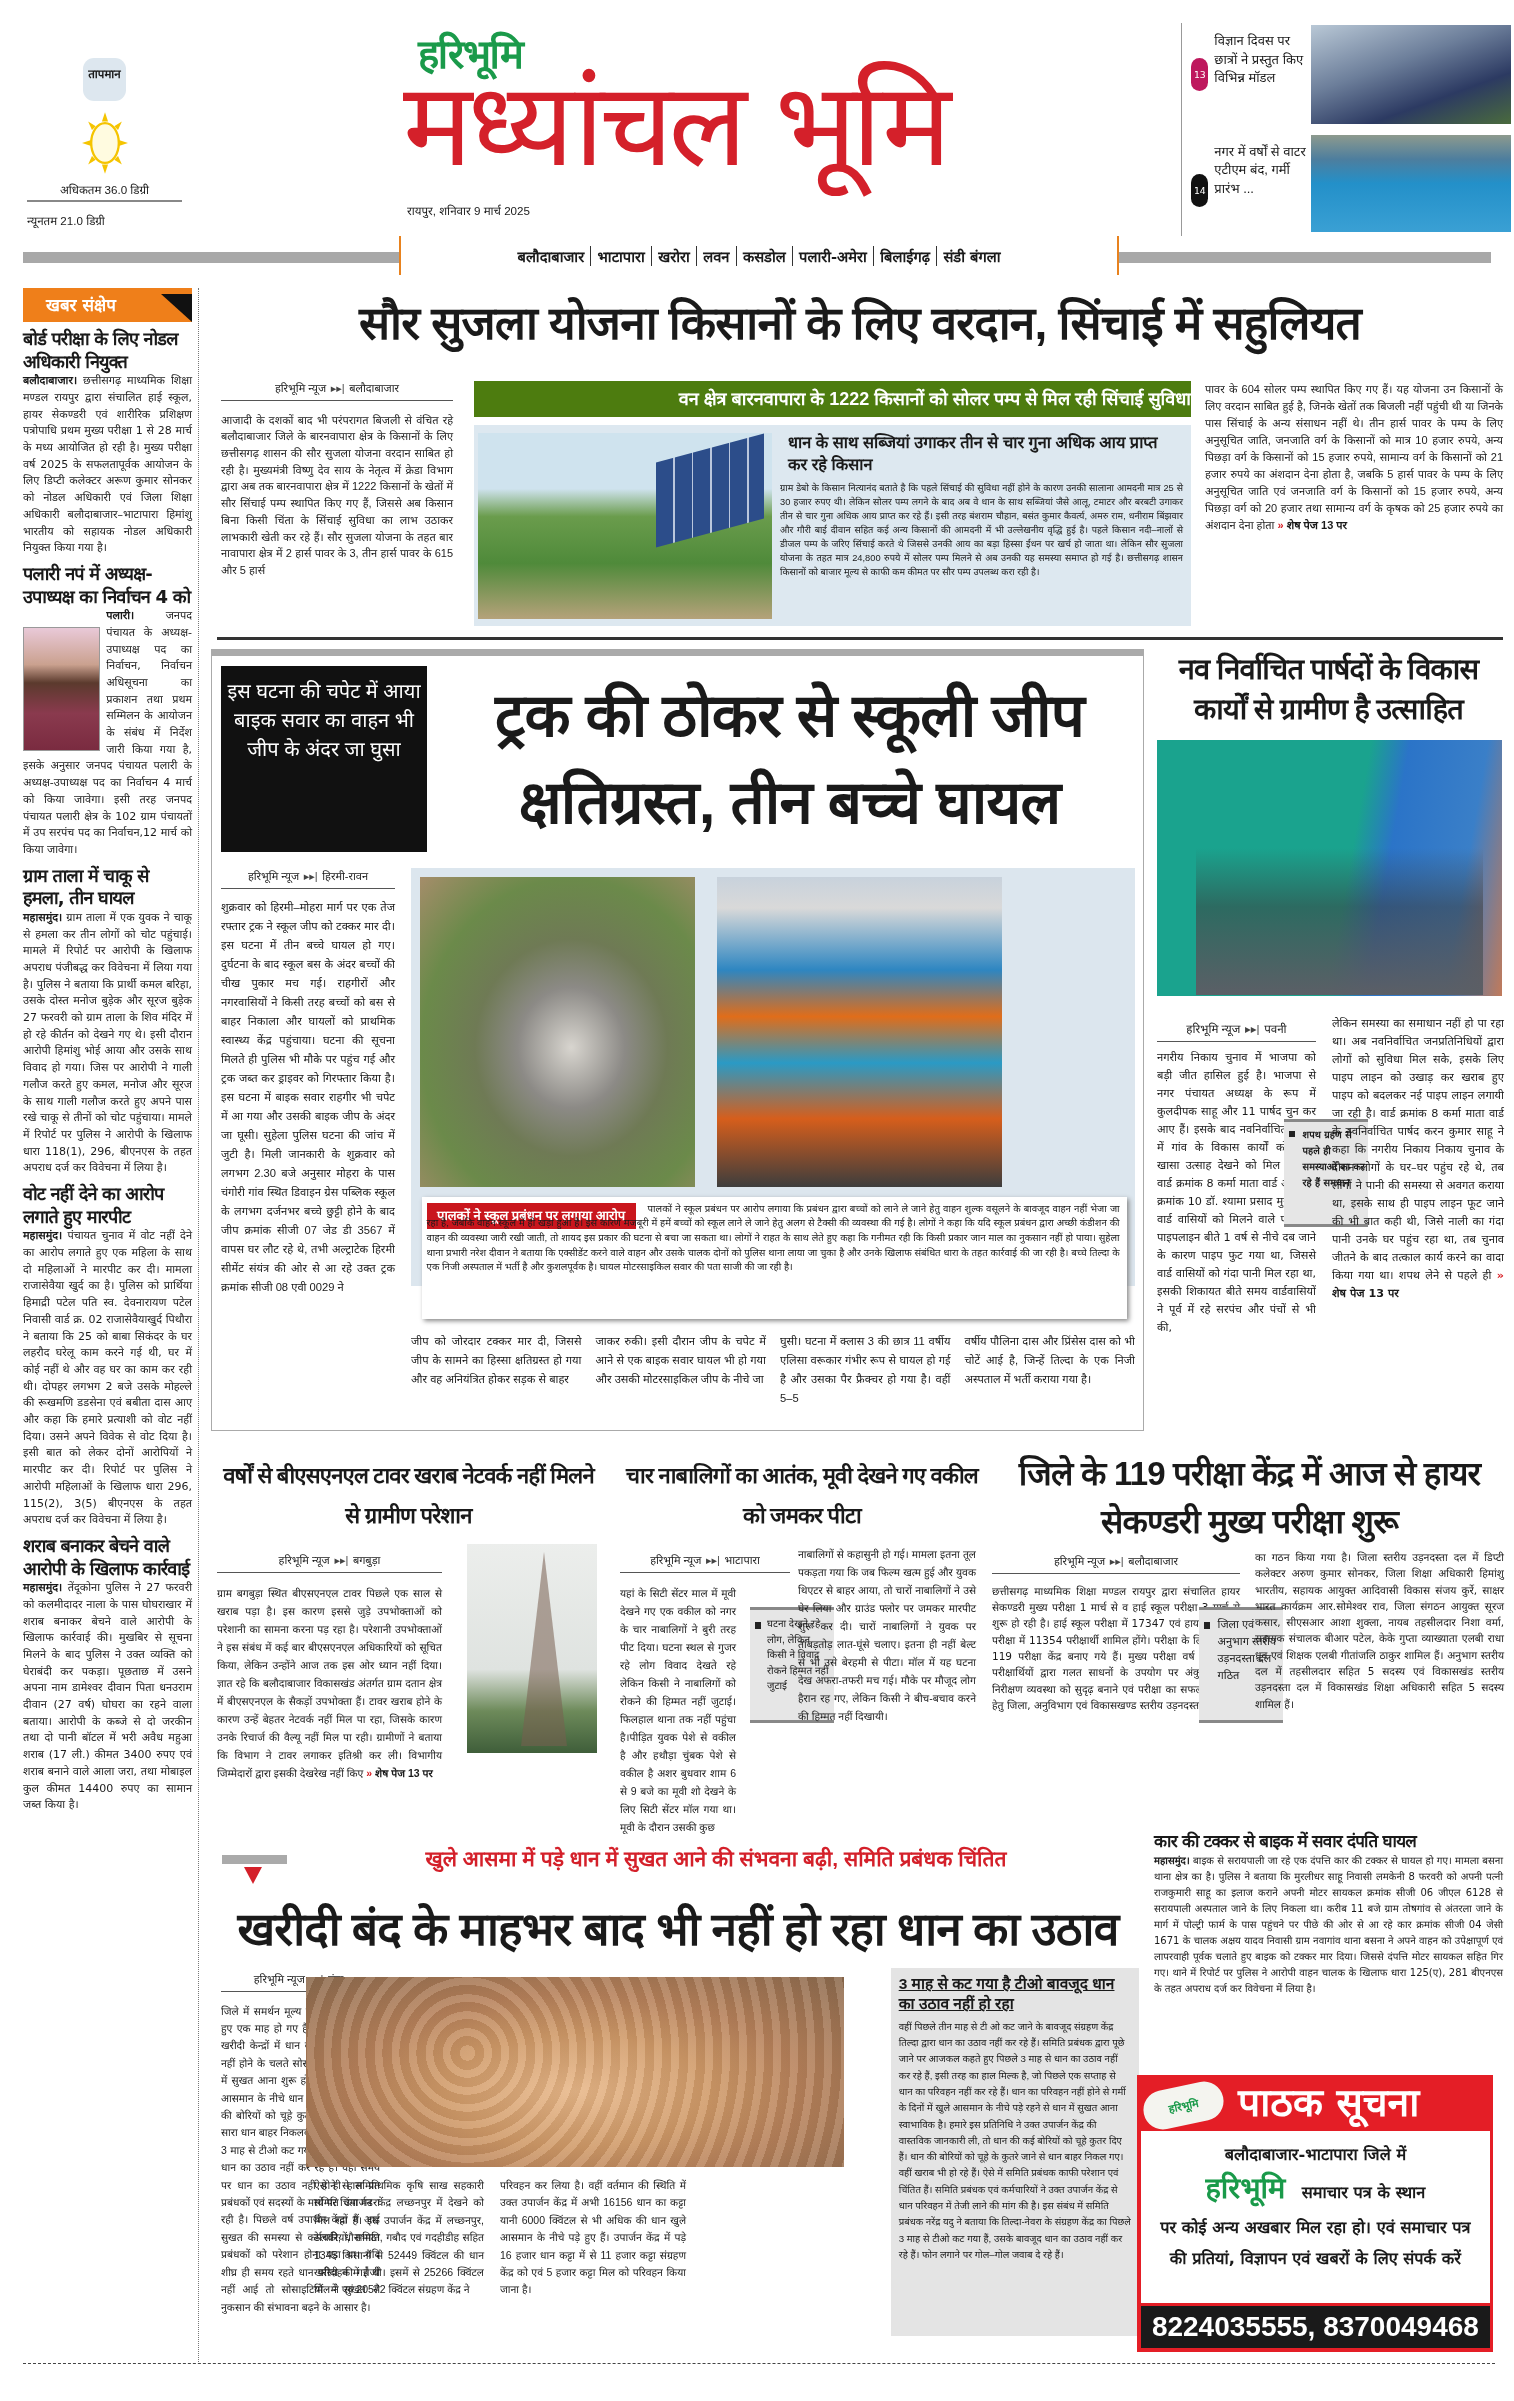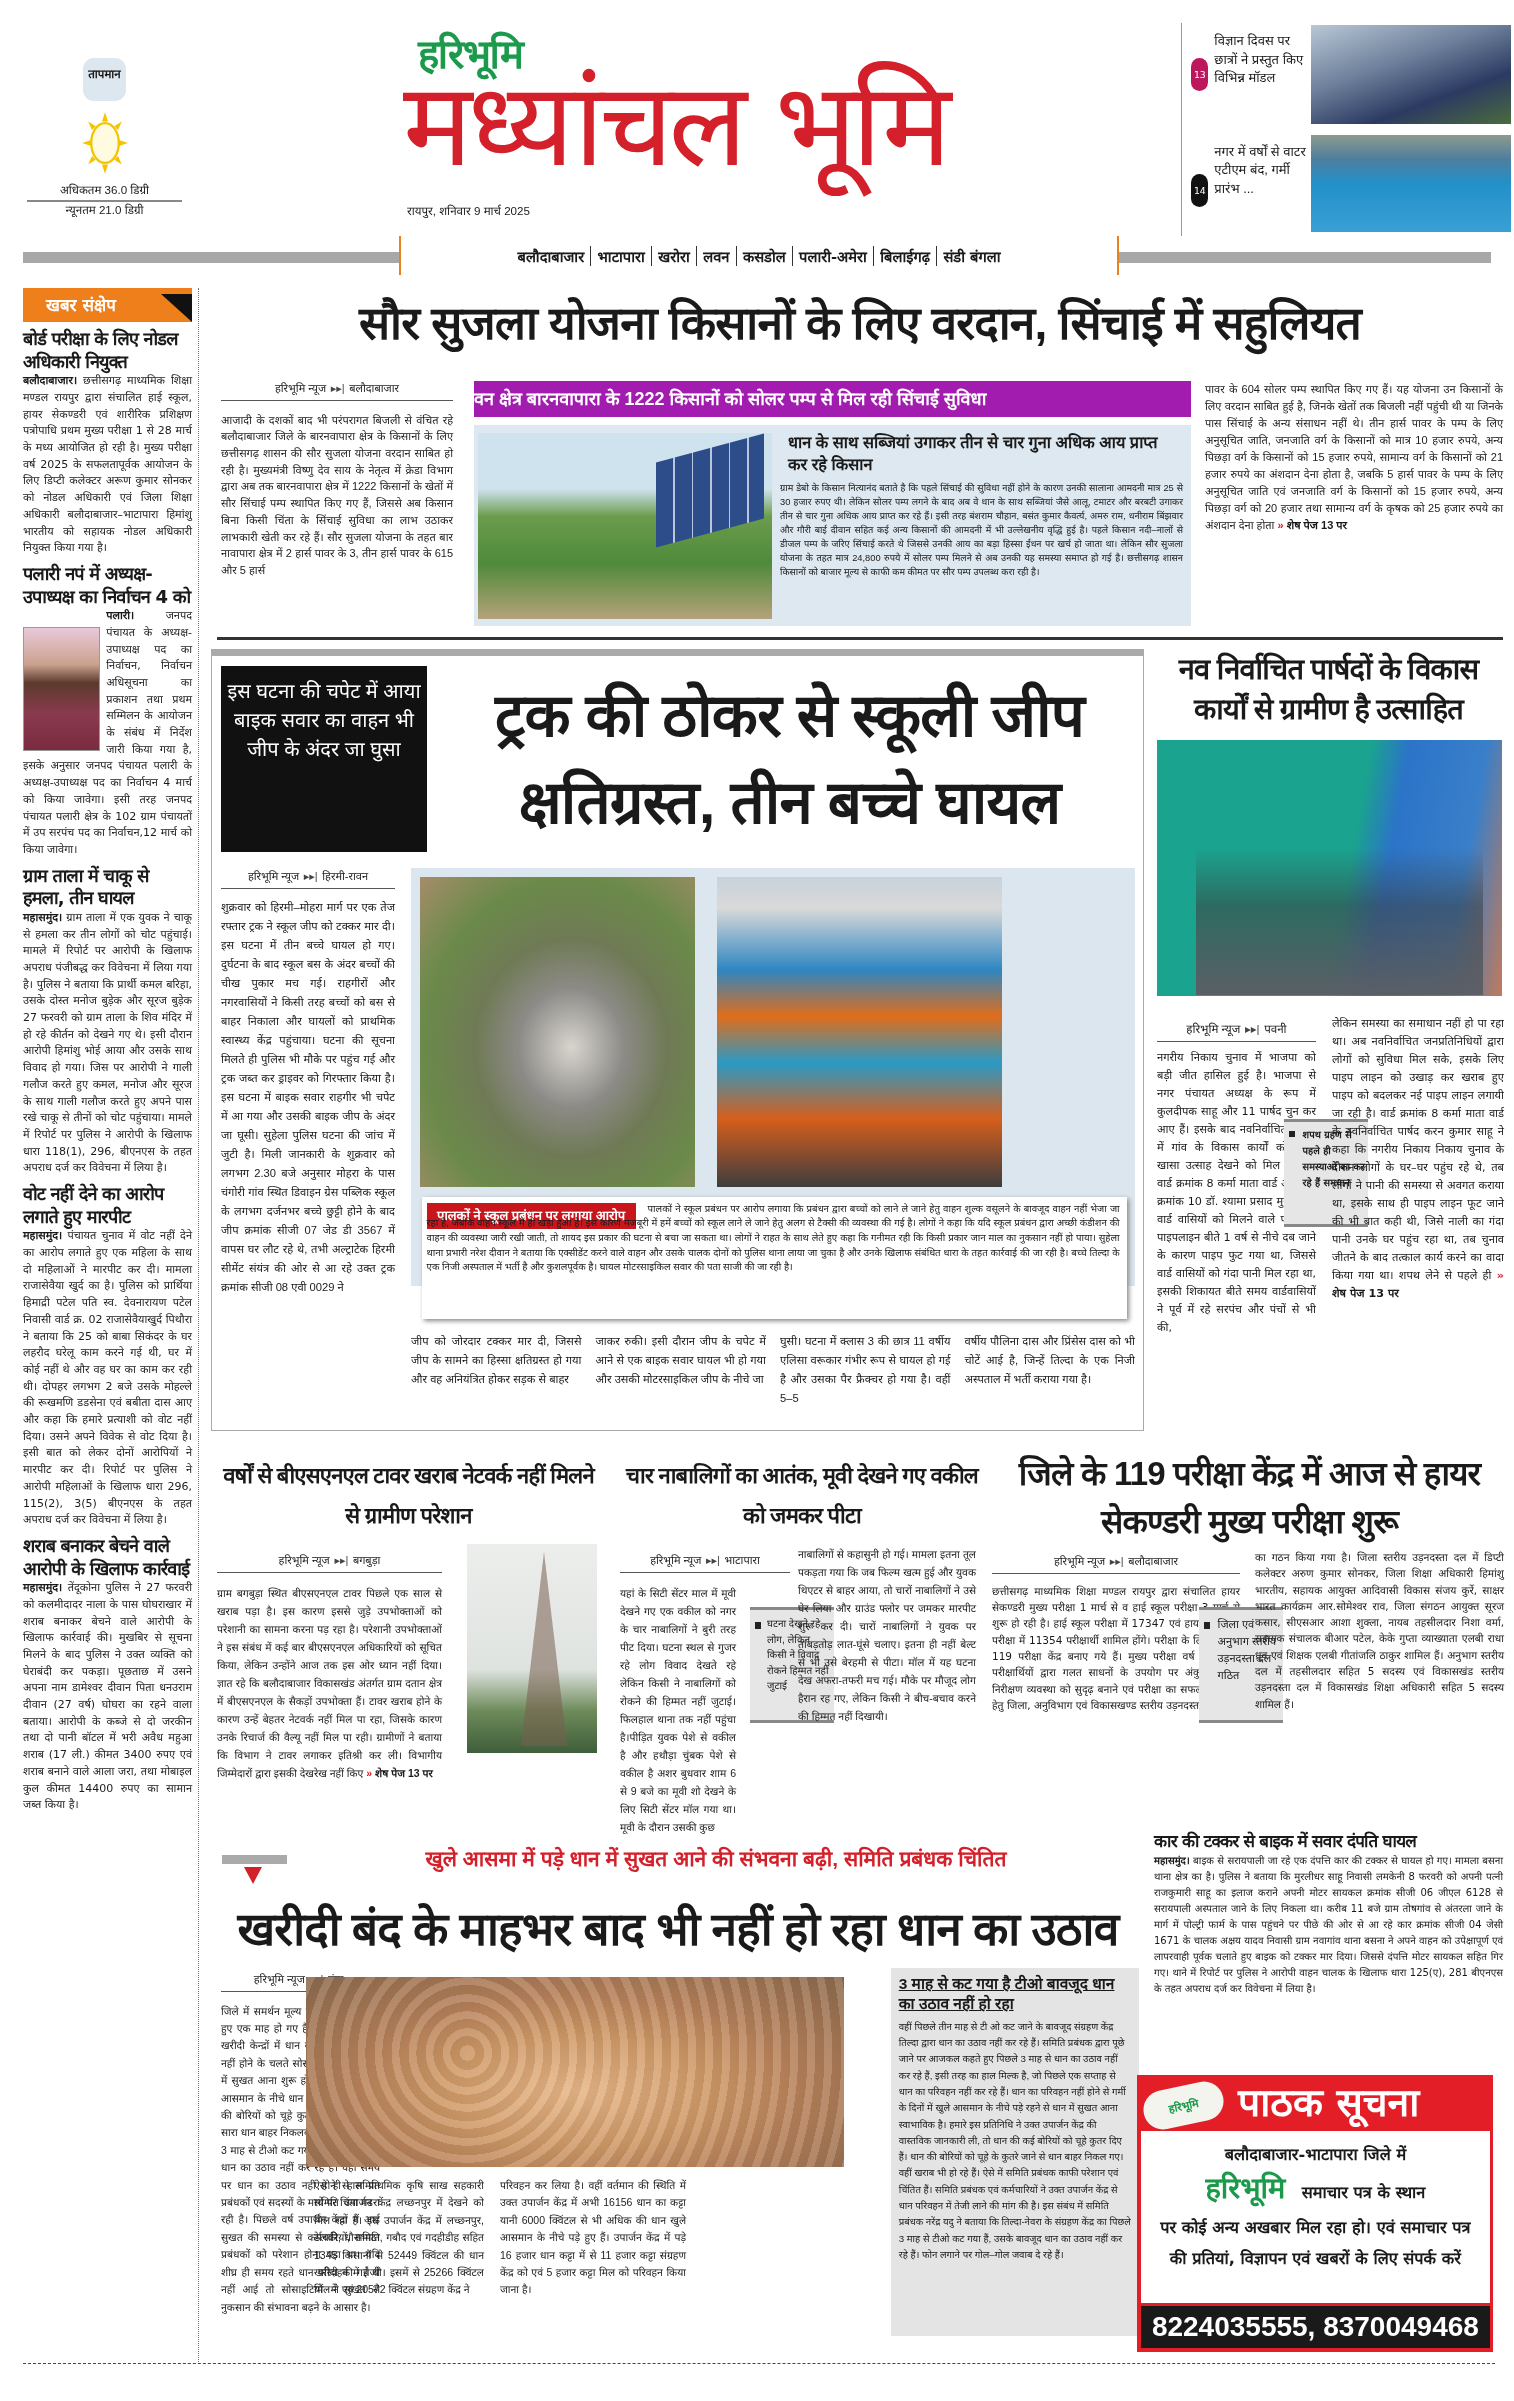--- a/index.html
+++ b/index.html
@@ -29,21 +29,21 @@
           <polygon points="60,40 48,36 48,44"></polygon>
         <polygon points="8,12 18,18 13,23"></polygon>
           <polygon points="52,12 42,18 47,23"></polygon>
         <polygon points="8,68 18,62 13,57"></polygon>
           <polygon points="52,68 42,62 47,57"></polygon>
       </g>
       <ellipse cx="30" cy="40" rx="18" ry="26" fill="#fffbe0" stroke="#f5c400" stroke-width="3"></ellipse>
     </svg>
   </div>
   <div style="margin-top:7.7px;font-family:'Liberation Sans',sans-serif;font-size:11.6px;text-align:center;border-bottom:2.3px solid #888;padding-bottom:3.1px;">अधिकतम 36.0 डिग्री</div>
-  <div style="margin-top:0;font-family:'Liberation Sans',sans-serif;font-size:11.6px;text-align:center;">न्यूनतम 21.0 डिग्री</div>
+  <div style="margin-top:11px;font-family:'Liberation Sans',sans-serif;font-size:11.6px;">न्यूनतम 21.0 डिग्री</div>
 </div>
 
 <div class="abs" style="left:418px;top:25px;font-size:40px;font-weight:700;color:#1a9a4a;letter-spacing:-1.5px;">हरिभूमि</div>
 <div class="abs" style="left:403px;top:43px;width:728px;font-family:'DejaVu Sans',sans-serif;font-size:116px;line-height:163px;color:#d4202a;letter-spacing:-4.6px;white-space:nowrap;">मध्यांचल भूमि</div>
 <div class="abs" style="left:407px;top:203px;font-family:'Liberation Sans',sans-serif;font-size:11.6px;">रायपुर, शनिवार 9 मार्च 2025</div>
 
 <div class="abs" style="left:1181px;top:23px;width:333px;height:213px;border-left:1.5px solid #999;">
   <div style="position:absolute;left:9.3px;top:1.5px;width:321px;height:101px;">
     <div style="position:absolute;left:0;top:33px;width:17px;height:33px;background:#be185d;color:#fff;border-radius:8.5px;font-size:9.3px;text-align:center;line-height:33px;">13</div>
     <div style="position:absolute;left:23px;top:7.7px;width:93px;font-family:'Liberation Sans',sans-serif;font-size:13px;line-height:18.6px;">विज्ञान दिवस पर छात्रों ने प्रस्तुत किए विभिन्न मॉडल</div>
@@ -102,21 +102,21 @@
 </div>
 <div class="abs vline" style="left:198px;top:288px;height:2076px;"></div>
 
 <div class="abs cond heavy" style="left:217px;top:285px;width:1286px;font-size:46px;line-height:77px;text-align:center;white-space:nowrap;">सौर सुजला योजना किसानों के लिए वरदान, सिंचाई में सहुलियत</div>
 
 <div class="abs" style="left:221px;top:380px;width:232px;">
   <div class="dateline"><span>हरिभूमि न्यूज</span><span class="arr">▸▸|</span><span>बलौदाबाजार</span></div>
   <p class="bodyc" style="margin-top:11px;font-size:11px;line-height:16.7px;">आजादी के दशकों बाद भी परंपरागत बिजली से वंचित रहे बलौदाबाजार जिले के बारनवापारा क्षेत्र के किसानों के लिए छत्तीसगढ़ शासन की सौर सुजला योजना वरदान साबित हो रही है। मुख्यमंत्री विष्णु देव साय के नेतृत्व में क्रेडा विभाग द्वारा अब तक बारनवापारा क्षेत्र में 1222 किसानों के खेतों में सौर सिंचाई पम्प स्थापित किए गए हैं, जिससे अब किसान बिना किसी चिंता के सिंचाई सुविधा का लाभ उठाकर लाभकारी खेती कर रहे हैं। सौर सुजला योजना के तहत बार नावापारा क्षेत्र में 2 हार्स पावर के 3, तीन हार्स पावर के 615 और 5 हार्स</p>
 </div>
 
-<div class="abs" style="left:474px;top:381px;width:717px;height:36px;background:#a21caf;color:#fff;font-family:'Liberation Sans',sans-serif;font-weight:700;font-size:18px;line-height:36px;text-align:left;">वन क्षेत्र बारनवापारा के 1222 किसानों को सोलर पम्प से मिल रही सिंचाई सुविधा</div>
+<div class="abs" style="left:474px;top:381px;width:717px;height:36px;background:#4d7c0f;color:#fff;font-family:'Liberation Sans',sans-serif;font-weight:700;font-size:18px;line-height:36px;text-align:right;">वन क्षेत्र बारनवापारा के 1222 किसानों को सोलर पम्प से मिल रही सिंचाई सुविधा</div>
 
 <div class="abs" style="left:474px;top:425px;width:717px;height:201px;background:#dde8f0;">
   <div class="photo" style="position:absolute;left:3.9px;top:7.7px;width:294px;height:186px;background:linear-gradient(180deg,#cfe3ee 0%,#cfe3ee 30%,#6a9c4c 45%,#4f8a3a 70%,#b5a27a 100%);">
     <div style="position:absolute;left:178px;top:15.5px;width:108px;height:85px;background:repeating-linear-gradient(90deg,#2c4d8a 0 17px,#b9c6dd 17px 18.6px);transform:skewY(-15deg);"></div>
   </div>
   <div style="position:absolute;left:314px;top:6.2px;width:372px;font-family:'Liberation Sans',sans-serif;font-weight:700;font-size:16.3px;line-height:22px;">धान के साथ सब्जियां उगाकर तीन से चार गुना अधिक आय प्राप्त कर रहे किसान</div>
   <p style="position:absolute;left:306px;top:56px;width:403px;font-family:'Liberation Sans',sans-serif;font-size:9.3px;line-height:14px;text-align:justify;">ग्राम डेबो के किसान नित्यानंद बताते है कि पहले सिंचाई की सुविधा नहीं होने के कारण उनकी सालाना आमदनी मात्र 25 से 30 हजार रुपए थी। लेकिन सोलर पम्प लगने के बाद अब वे धान के साथ सब्जियां जैसे आलू, टमाटर और बरबटी उगाकर तीन से चार गुना अधिक आय प्राप्त कर रहे हैं। इसी तरह बंशराम चौहान, बसंत कुमार कैवर्त्य, अमरु राम, धनीराम बिंझवार और गौरी बाई दीवान सहित कई अन्य किसानों की आमदनी में भी उल्लेखनीय वृद्धि हुई है। पहले किसान नदी–नालों से डीजल पम्प के जरिए सिंचाई करते थे जिससे उनकी आय का बड़ा हिस्सा ईंधन पर खर्च हो जाता था। लेकिन सौर सुजला योजना के तहत मात्र 24,800 रुपये में सोलर पम्प मिलने से अब उनकी यह समस्या समाप्त हो गई है। छत्तीसगढ़ शासन किसानों को बाजार मूल्य से काफी कम कीमत पर सौर पम्प उपलब्ध करा रही है।</p>
 </div>
 
 <div class="abs" style="left:1205px;top:381px;width:298px;">

